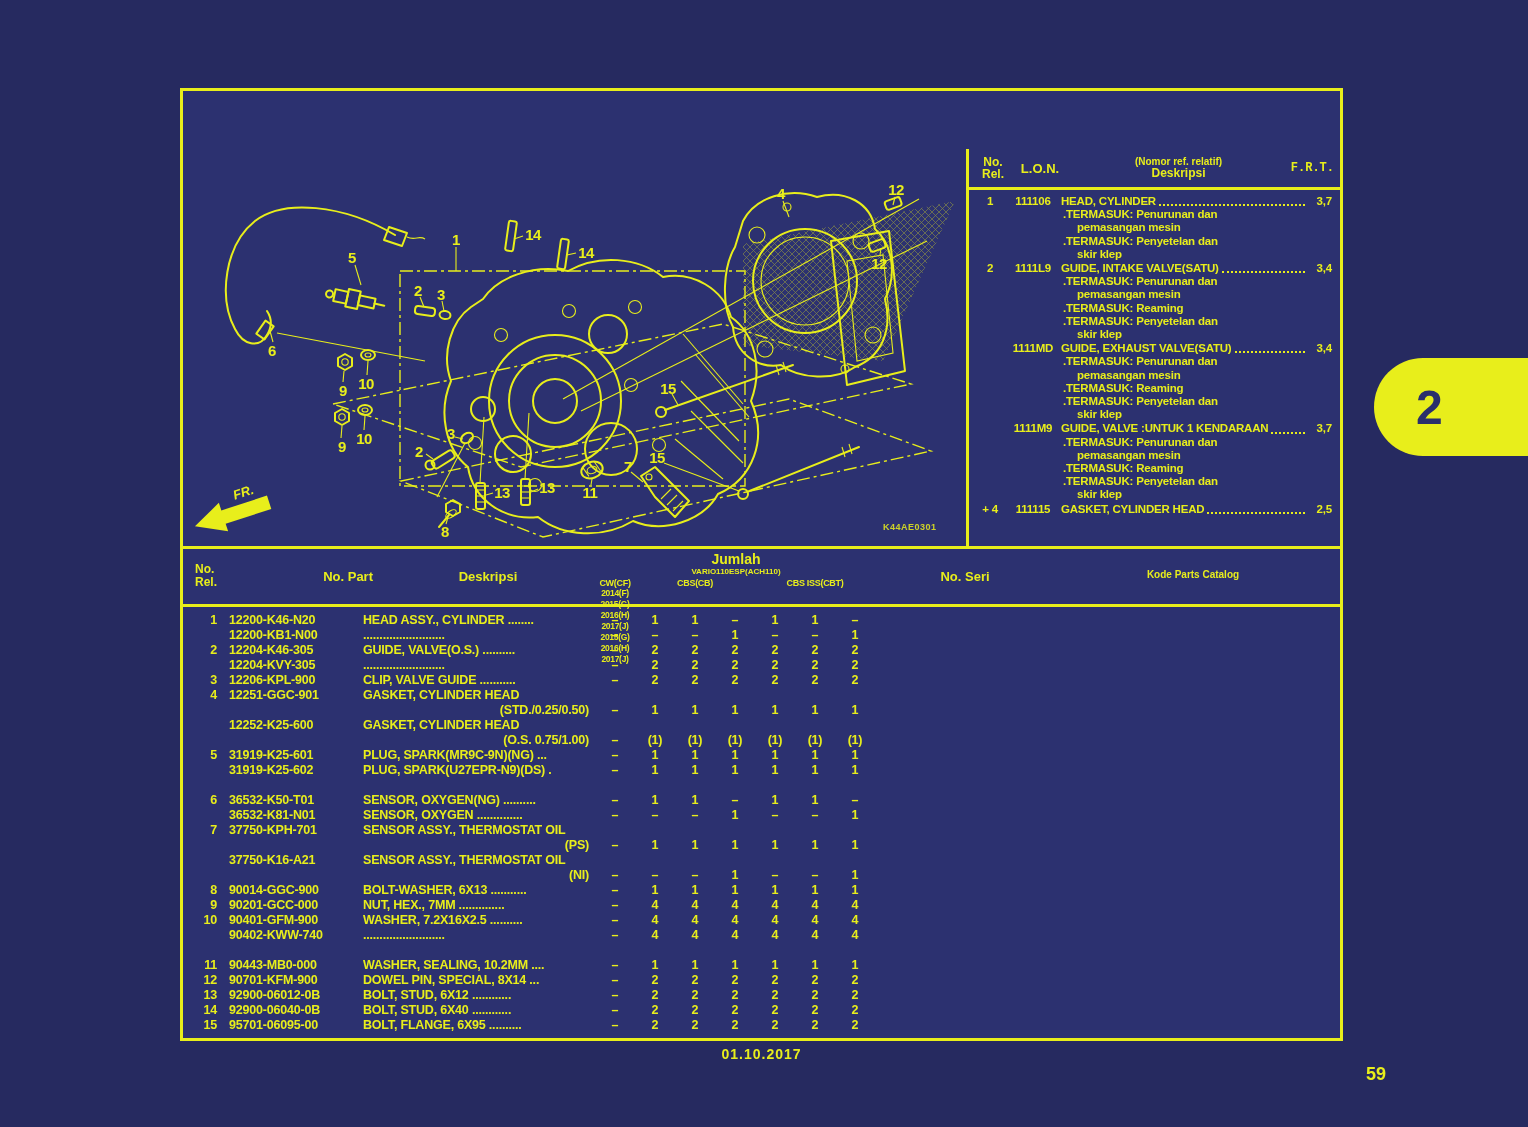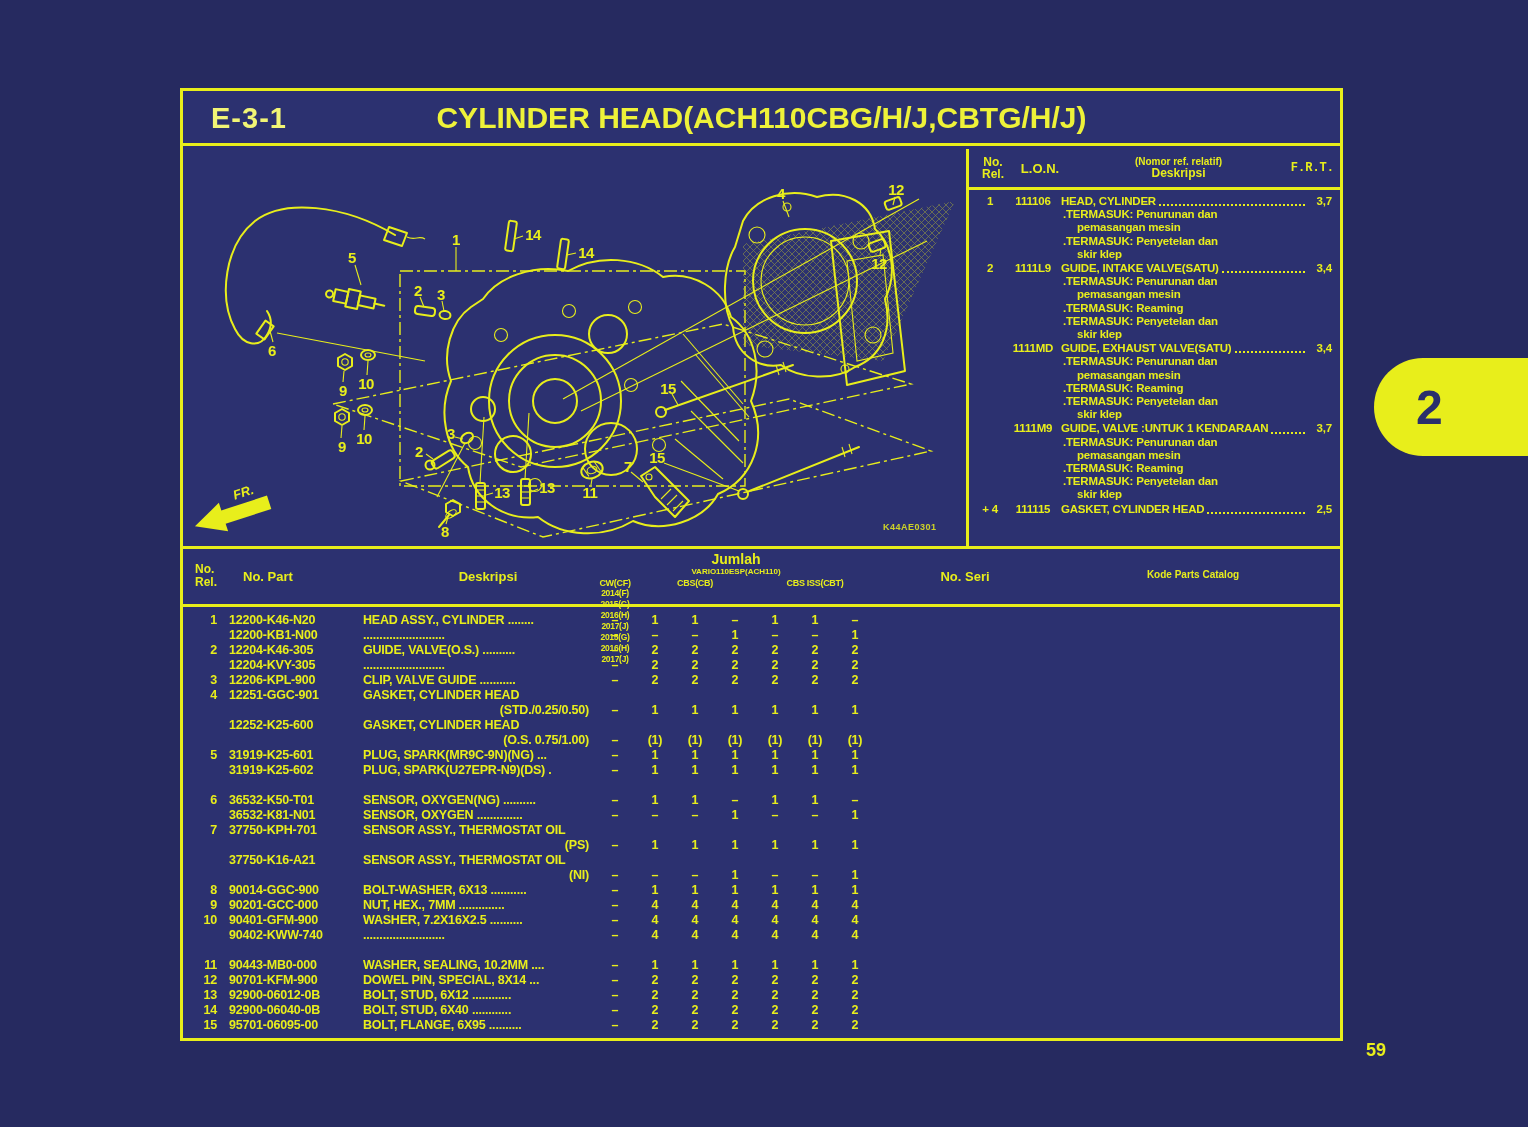--- a/index.html
+++ b/index.html
@@ -35,21 +35,21 @@
   .ref-line{display:flex;align-items:flex-end;line-height:13.2px;}
   .ref-desc-text{white-space:nowrap;}
   .leader{flex:1;border-bottom:2px dotted var(--y);margin:0 3px 2px 3px;min-width:4px;}
   .ref-frt{width:24px;text-align:right;}
   .ref-sub{line-height:13.2px;padding-left:2px;}
   .ref-sub2{padding-left:16px;}
   
   .bottom{position:absolute;left:0;top:455px;right:0;bottom:0;border-top:3px solid var(--y);}
   .bottom-header{position:relative;height:58px;border-bottom:3px solid var(--y);}
   .bh-no{position:absolute;left:12px;top:14px;width:44px;font-size:12px;line-height:13px;white-space:pre-line;}
-  .bh-part{position:absolute;left:60px;top:20px;width:130px;text-align:left;font-size:13px;}
+  .bh-part{position:absolute;left:60px;top:20px;width:130px;text-align:right;font-size:13px;}
   .bh-desk{position:absolute;left:195px;top:20px;width:220px;text-align:center;font-size:13px;}
   .bh-jumlah{position:absolute;left:412px;top:3px;width:282px;text-align:center;}
   .bh-j-title{font-size:14px;line-height:15px;}
   .bh-j-model{font-size:8px;line-height:9px;letter-spacing:0;}
   .bh-j-groups{display:flex;margin-top:2px;}
   .jg{font-size:9px;line-height:10px;text-align:center;letter-spacing:-0.3px;}
   .bh-j-years{display:flex;flex-direction:column;}
   .jy{width:40px;font-size:8.5px;line-height:11px;text-align:center;letter-spacing:-0.3px;}
   .bh-seri{position:absolute;left:727px;top:20px;width:110px;text-align:center;font-size:13px;}
   .bh-kode{position:absolute;left:915px;top:20px;width:190px;text-align:center;font-size:10px;}
@@ -58,21 +58,21 @@
   .p-no{width:34px;text-align:right;align-self:flex-start;}
   .p-part{width:126px;margin-left:12px;align-self:flex-start;white-space:nowrap;}
   .p-desc{width:232px;margin-left:8px;}
   .p-desc1{white-space:nowrap;}
   .p-desc2{text-align:right;padding-right:6px;white-space:nowrap;}
   .p-qtys{display:flex;width:280px;align-self:flex-end;}
   .p-qty{width:40px;text-align:center;}
   .p-gap{height:15px;}
   
   .footer-date{position:absolute;left:180px;width:1163px;top:1046px;text-align:center;font-size:14px;letter-spacing:1px;}
-  .page-num{position:absolute;left:1366px;top:1040px;font-size:18px;}
+  .page-num{position:absolute;left:1366px;top:1064px;font-size:18px;}
   .side-tab{position:absolute;right:0;top:358px;width:154px;height:98px;background:var(--y);
     border-radius:60px 0 0 60px;display:flex;align-items:center;}
   .side-tab .num{color:#2b2f6c;font-size:48px;margin-left:42px;}
   
   svg{display:block;}
   .st{stroke:var(--y);fill:none;stroke-width:2;stroke-linecap:round;stroke-linejoin:round;}
   .thin{stroke:var(--y);fill:none;stroke-width:1.1;}
   .dashdot{stroke:var(--y);fill:none;stroke-width:1.4;stroke-dasharray:13 4 3 4;}
   .fillY{fill:var(--y);stroke:none;}
   .callout{fill:var(--y);stroke:none;font:bold 15px "Liberation Sans",sans-serif;
@@ -80,24 +80,20 @@
   .frlabel{fill:var(--y);stroke:none;font:bold italic 13px "Liberation Sans",sans-serif;}
   .dcode{fill:var(--y);stroke:none;font:bold 9px "Liberation Sans",sans-serif;opacity:.85;letter-spacing:.5px;}
 </style>
 </head>
 <body>
 
 <div class="stage">
 
   <div class="panel">
 
-    <div class="titlebar">
-      <div class="sec-code">E-3-1</div>
-      <div class="main-title">CYLINDER HEAD(ACH110CBG/H/J,CBTG/H/J)</div>
-    </div>
 
     <div class="diagram-area">
       <svg id="diagram-svg" width="783" height="397" viewBox="0 0 783 397">
         <defs>
           <pattern id="xh" width="7" height="7" patternUnits="userSpaceOnUse">
             <path d="M0,7 L7,0 M0,0 L7,7" stroke="#e8ee1b" stroke-width="0.7"></path>
           </pattern>
         </defs>
 
         <polygon points="560,95 772,52 700,212 560,196" fill="url(#xh)" opacity="0.45"></polygon>
@@ -773,18 +769,19 @@
               <div class="p-qty">2</div>
               <div class="p-qty">2</div>
               <div class="p-qty">2</div>
             </div>
           </div>
         </div>
     </div>
 
   </div>
 
+  <div class="footer-date">01.10.2017</div>
   <div class="page-num">59</div>
   <div class="side-tab">
     <div class="num">2</div>
   </div>
 
 </div>
 
 </body></html>

